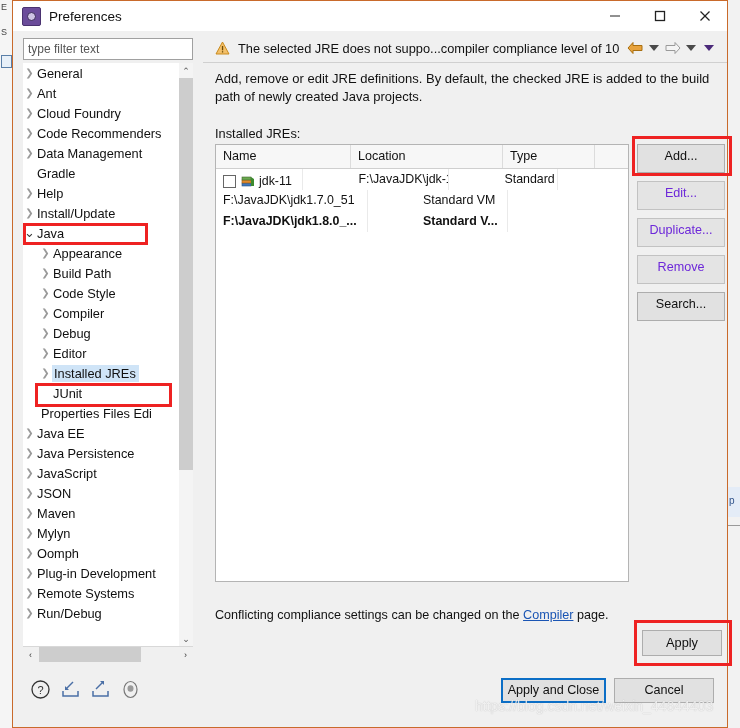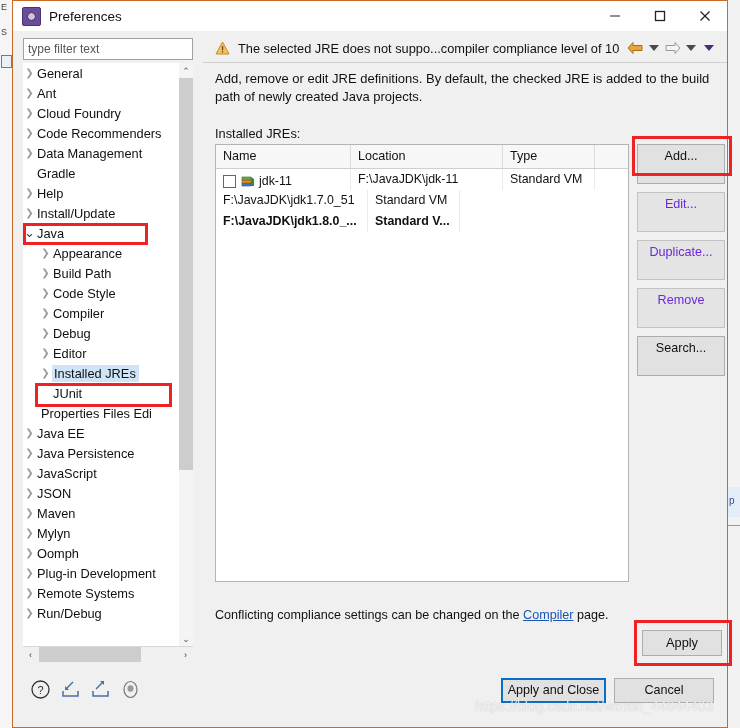--- a/index.html
+++ b/index.html
@@ -161,21 +161,21 @@
   }
   #thead{display:flex;height:23px;background:#f7f7f7;border-bottom:1px solid #cfcfcf;}
   #thead .th{
     font-size:12.6px;color:#111;padding:4px 0 0 7px;box-sizing:border-box;
     border-right:1px solid #dcdcdc;height:23px;
   }
   .col-name{width:135px;}
   .col-loc{width:152px;}
   .col-type{width:92px;}
   .col-last{width:31px;border-right:none !important;}
-  .trow{display:flex;height:21px;align-items:center;}
+  .trow{display:flex;height:21px;align-items:center;gap:48px;}
   .trow .td{
     font-size:12.4px;color:#111;box-sizing:border-box;height:21px;
     padding-top:3px;padding-left:7px;overflow:hidden;white-space:nowrap;
     border-right:1px solid #eaeaea;
   }
   .trow.bold .td{font-weight:bold;}
   .cbx{
     width:11px;height:11px;border:1px solid #666;background:#fff;
     display:inline-block;vertical-align:-1px;margin-right:5px;position:relative;flex:none;
   }
@@ -185,21 +185,21 @@
   }
   .jre-ico{
     display:inline-block;width:14px;height:11px;margin-right:4px;
     vertical-align:-1px;position:relative;flex:none;
   }
   .trow .td.namecell{display:flex;align-items:center;}
 
   
   #btncol{position:absolute;left:434px;top:110px;width:90px;}
   .sbtn{
-    width:88px;height:40px;margin-bottom:8px;
+    width:88px;height:29px;margin-bottom:8px;
     border:1px solid #adadad;background:#e1e1e1;
     font-size:12.6px;color:#111;text-align:center;line-height:22px;
     box-sizing:border-box;
   }
   .sbtn.disabled{color:#6d28d9;background:#e4e4e4;border-color:#c2c2c2;}
   #add-highlight{
     position:absolute;left:429px;top:102px;width:100px;height:40px;
     border:3px solid #ee2222;box-sizing:border-box;pointer-events:none;
   }
 

